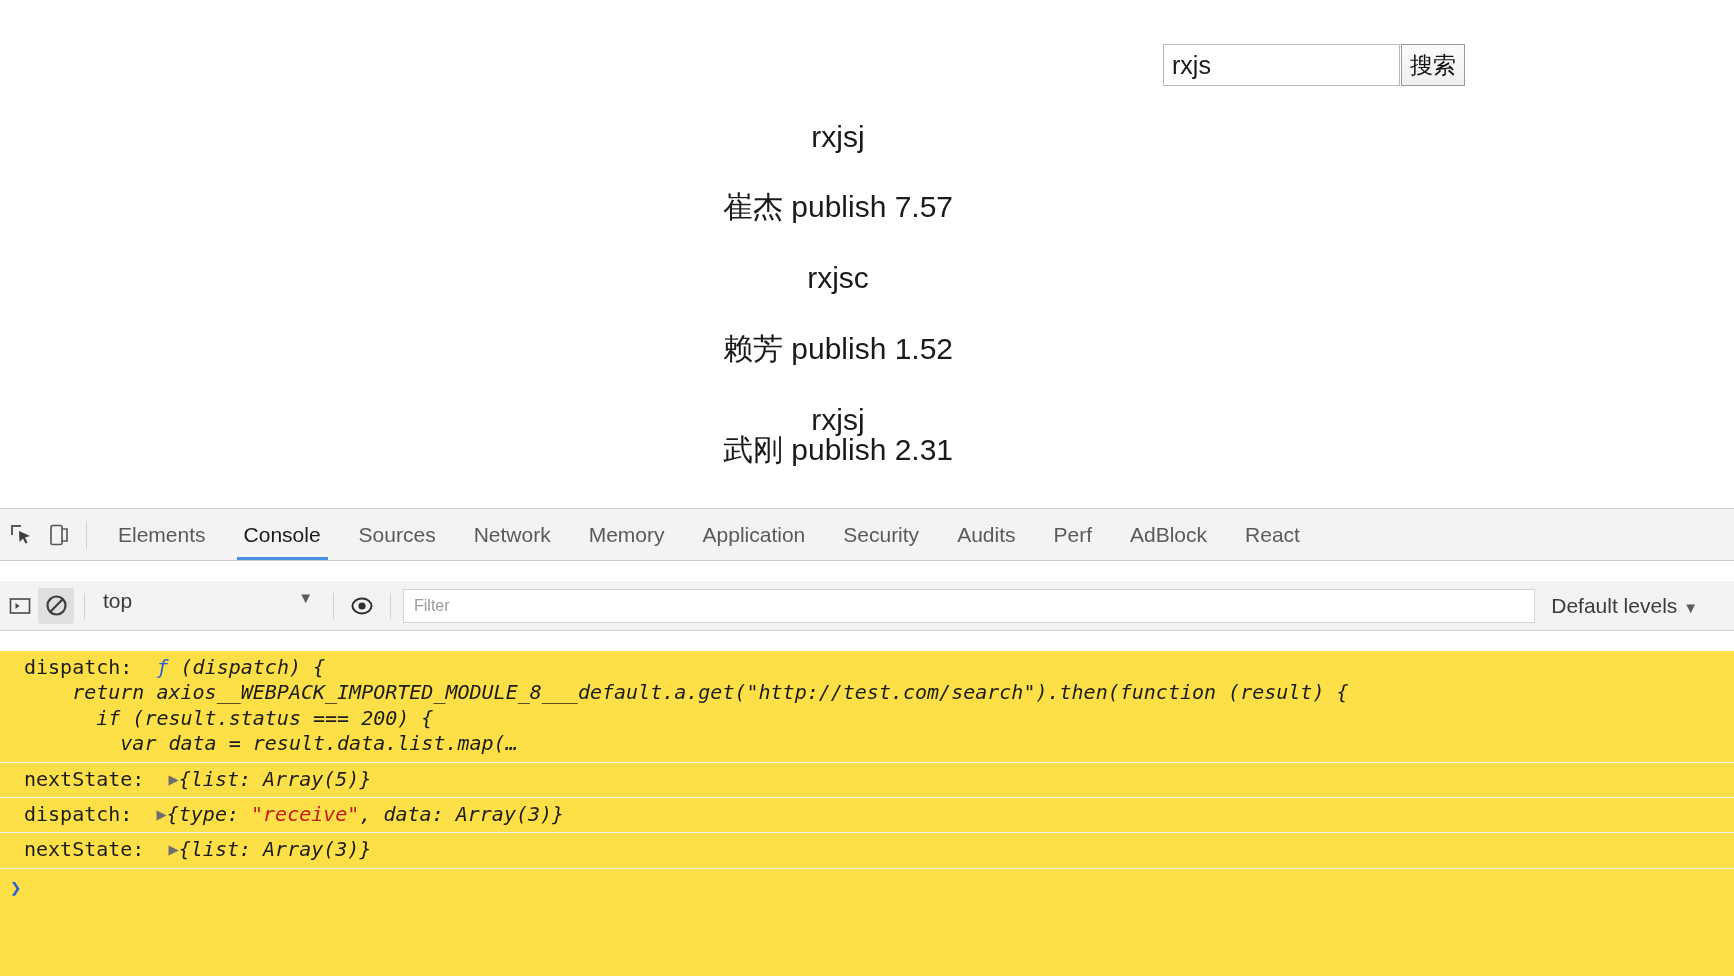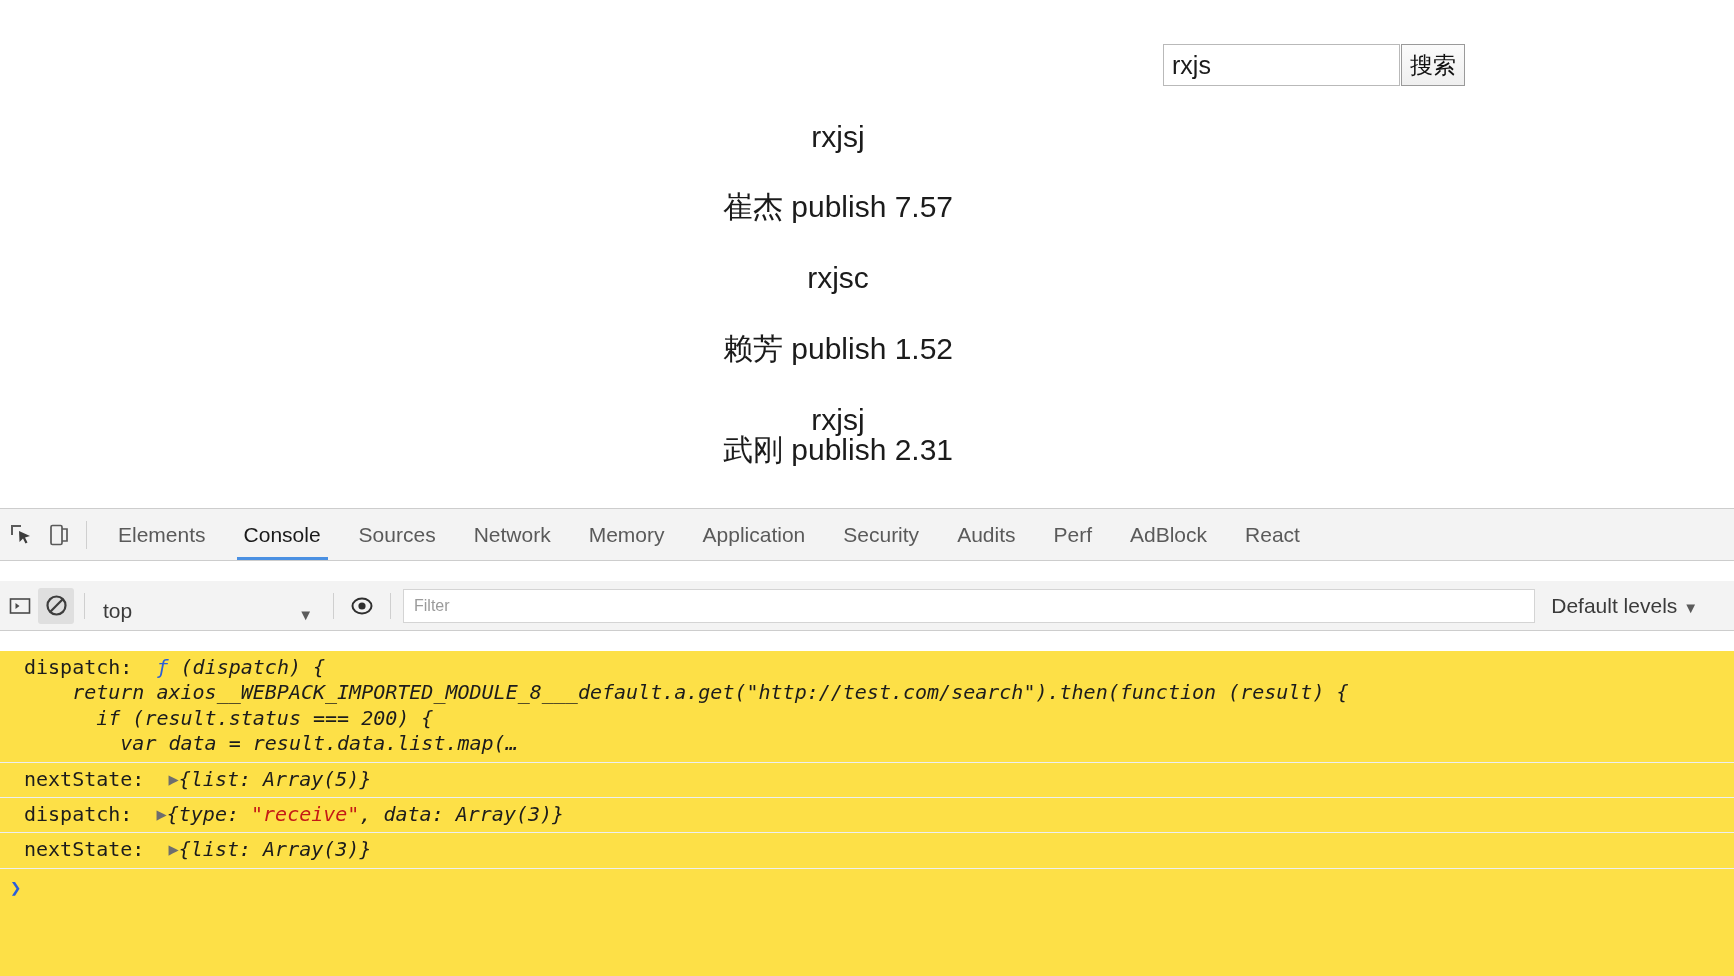--- a/index.html
+++ b/index.html
@@ -142,21 +142,21 @@
   }
   .fb-icon {
     width: 36px; height: 36px;
     display:flex; align-items:center; justify-content:center;
     cursor: pointer;
     flex: 0 0 auto;
   }
   .fb-icon.pressed { background:#dfdfdf; border-radius:3px; }
   .fb-sep { width:1px; height:26px; background:#cfcfcf; margin:0 10px; flex:0 0 auto; }
   .ctx-select {
-    display:flex; align-items:flex-end;
+    display:flex; align-items:flex-start;
     min-width: 228px;
     height: 34px;
     font-size: 21px;
     color: #3b3b3b;
     cursor: pointer;
     padding-left: 8px;
     justify-content: space-between;
     flex: 0 0 auto;
   }
   .ctx-caret { font-size: 15px; color:#5b5b5b; margin-right:10px; }

